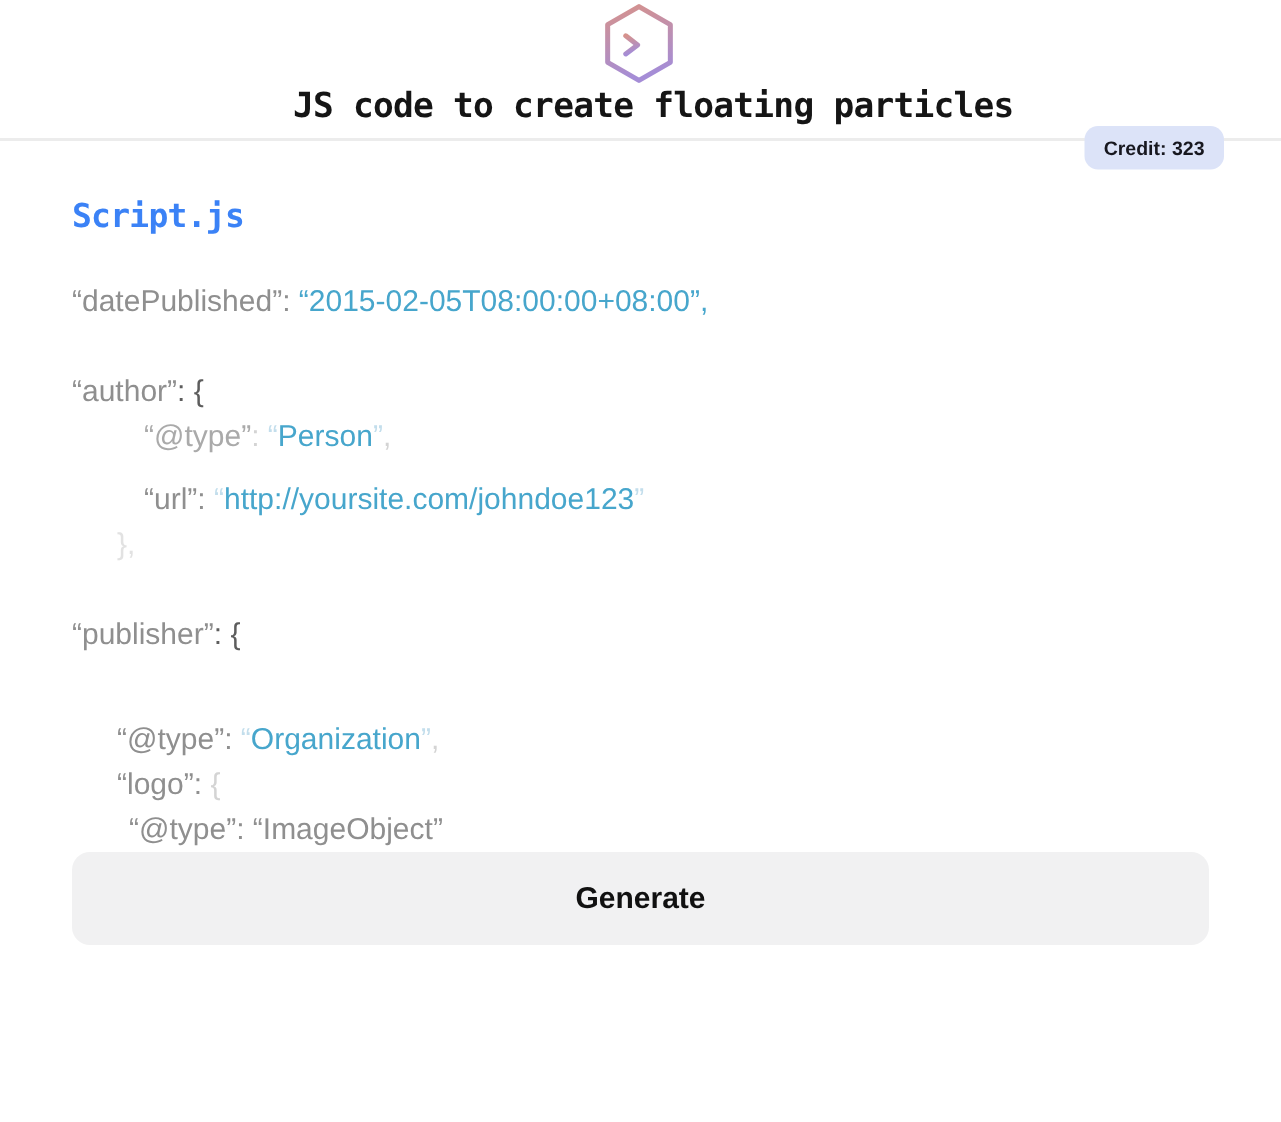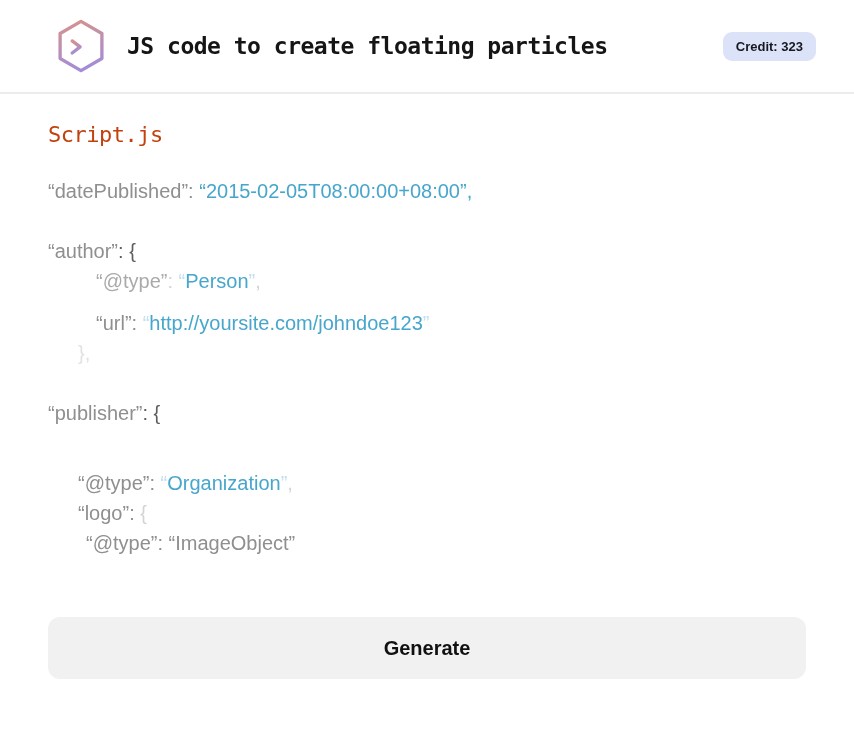--- a/index.html
+++ b/index.html
@@ -7,20 +7,21 @@
   body { font-family: "Liberation Sans", sans-serif; }
 
   
   .header {
     display: flex;
     align-items: center;
     height: 94px;
     padding: 0 38px 0 55px;
     border-bottom: 2px solid #ececec;
     background: #ffffff;
+    flex-direction: column;
   }
   .logo { width: 52px; height: 58px; flex: 0 0 auto; margin-right: 20px; }
   .app-title {
     font-family: "DejaVu Sans Mono", monospace;
     font-size: 23px;
     font-weight: 700;
     color: #151515;
     letter-spacing: -0.5px;
     white-space: nowrap;
   }
@@ -31,41 +32,41 @@
     font-size: 13px;
     font-weight: 700;
     padding: 7px 13px;
     border-radius: 9px;
     white-space: nowrap;
   }
 
   
   .main { padding: 0 48px; }
   .filename {
-    margin-top: 28px;
+    margin-top: 38px;
     font-family: "DejaVu Sans Mono", monospace;
     font-size: 22px;
-    font-weight: 400;
-    color: #c2410c;
+    font-weight: 700;
+    color: #3b82f6;
     letter-spacing: -0.5px;
   }
   .code-block { margin-top: 29px; font-size: 20px; }
   .code-line { height: 30px; line-height: 30px; white-space: pre; }
   .code-line.blank { height: 30px; }
 
   .tok-k  { color: #8f8f8f; }  
   .tok-kl { color: #aaaaaa; }  
   .tok-d  { color: #5d5d5d; }  
   .tok-b  { color: #47a6cc; }  
   .tok-f  { color: #d4d4d4; }  
   .tok-fb { color: #c3deec; }  
   .tok-xf { color: #e2e2e2; }  
 
   
-  .footer { padding: 0 48px; margin-top: 59px; }
+  .footer { padding: 0 48px; }
   .generate-btn {
     display: block;
     width: 100%;
     height: 62px;
     border: none;
     border-radius: 12px;
     background: #f1f1f2;
     font-family: "Liberation Sans", sans-serif;
     font-size: 20px;
     font-weight: 700;

